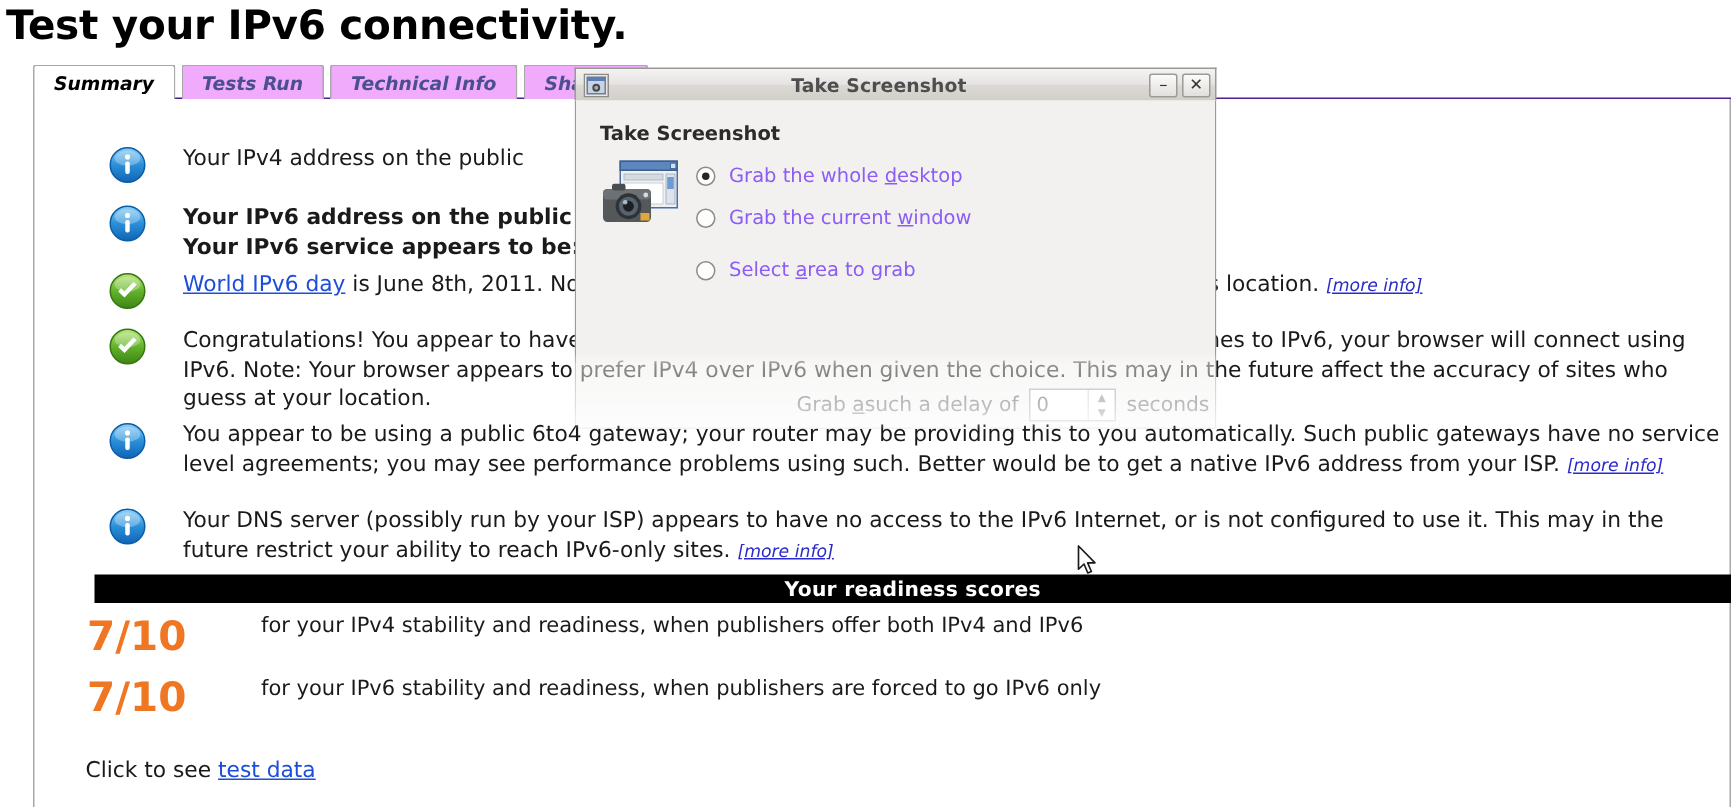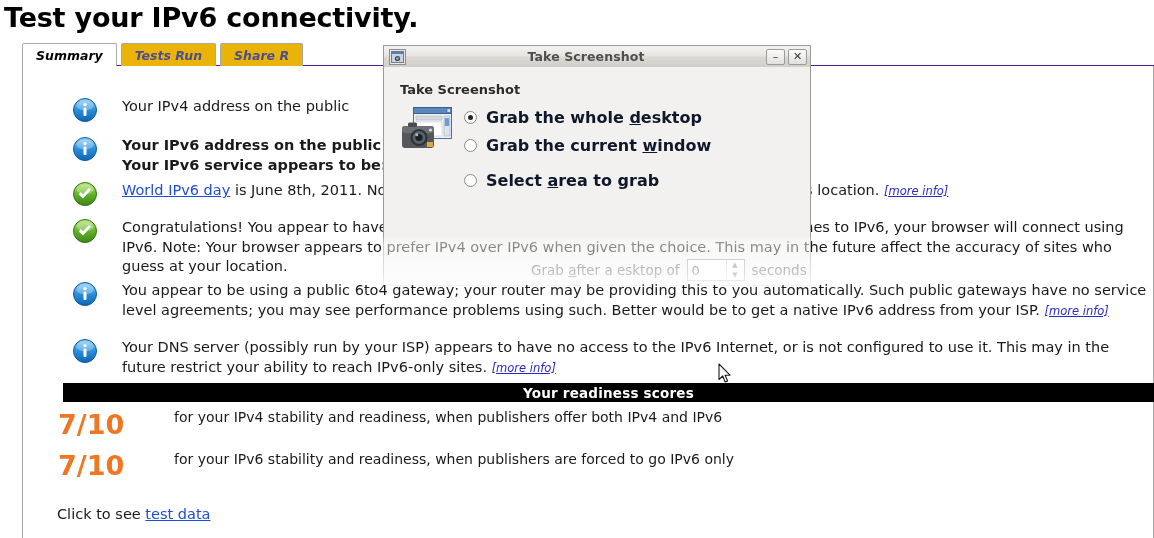--- a/index.html
+++ b/index.html
@@ -24,21 +24,21 @@
     position:absolute; left: 22px; top: 43px; width: 1145px; height: 23px;
     border-bottom: 1px solid #4c1d95;
     font-style: italic;
   }
   .tabs { position:absolute; left:0; top:0; display:flex; align-items:flex-end; height:23px; }
   .tab {
     height: 23px; padding: 0 13px;
     display:flex; align-items:center; justify-content:center;
     font-size: 12.5px; font-weight: bold;
     border:1px solid #a8a8a8; border-bottom:none;
-    background: #eab308; color:#4b4f90;
+    background: #f0abfc; color:#4b4f90;
     margin-right: 4px;
     border-radius: 2px 2px 0 0;
   }
   .tab.active { background:#ffffff; color:#000; }
 
   
   .panel {
     position:absolute; left:22px; top:66px; width:1132px; height:472px;
     border-left:1px solid #a8a8a8; border-right:1px solid #a8a8a8;
     background:#fff;
@@ -109,21 +109,21 @@
   .radio-row.spaced { margin-top:7px; }
   .rad {
     width:13px; height:13px; border-radius:50%;
     border:1px solid #8b8b88; background:#fdfdfd; margin-right:9px; flex:none;
     position:relative;
   }
   .rad.on::after {
     content:""; position:absolute; left:3px; top:3px; width:5px; height:5px;
     border-radius:50%; background:#262626;
   }
-  .radio-label { font-size:16px; color:#0f172a;font-weight:bold; }
+  .radio-label { font-size:13px; color:#8b5cf6; }
   .radio-label u { text-decoration:underline; }
 
   .delay-row { position:absolute; left:147px; top:192px; display:flex; align-items:center; }
   .delay-lbl { font-size:13.5px; color:#2b2b2b; }
   .spin {
     display:flex; align-items:stretch; width:58px; height:22px;
     border:1px solid #8b8b88; background:#fff; margin:0 7px;
   }
   .spin input {
     border:none; outline:none; width:38px; padding:0 4px;
@@ -150,20 +150,23 @@
 
   <div class="page-title">Test your IPv6 connectivity.</div>
 
   <div class="tabbar">
     <div class="tabs">
       <div class="tab active">
           <span>Summary</span>
         </div>
       <div class="tab">
           <span>Tests Run</span>
+        </div>
+      <div class="tab">
+          <span>Technical Info</span>
         </div>
       <div class="tab">
           <span>Share R</span>
         </div>
     </div>
   </div>
 
   <div class="panel"></div>
 
   <div class="row" style="left:72px; top:97px; width:1070px;">
@@ -321,21 +324,21 @@
           <span class="rad"></span>
           <span class="radio-label"><span>Grab the current </span><u>w</u><span>indow</span></span>
         </div>
         <div class="radio-row spaced">
           <span class="rad"></span>
           <span class="radio-label"><span>Select </span><u>a</u><span>rea to grab</span></span>
         </div>
       </div>
 
       <div class="delay-row">
-        <span class="delay-lbl"><span>Grab </span><u>a</u><span>fter a esktop of</span></span>
+        <span class="delay-lbl"><span>Grab </span><u>a</u><span>such a delay of</span></span>
         <span class="spin">
           <input type="text" value="0" style="">
           <span class="spin-arrows">
             <div>▲</div>
             <div>▼</div>
           </span>
         </span>
         <span class="delay-lbl">seconds</span>
       </div>
 

